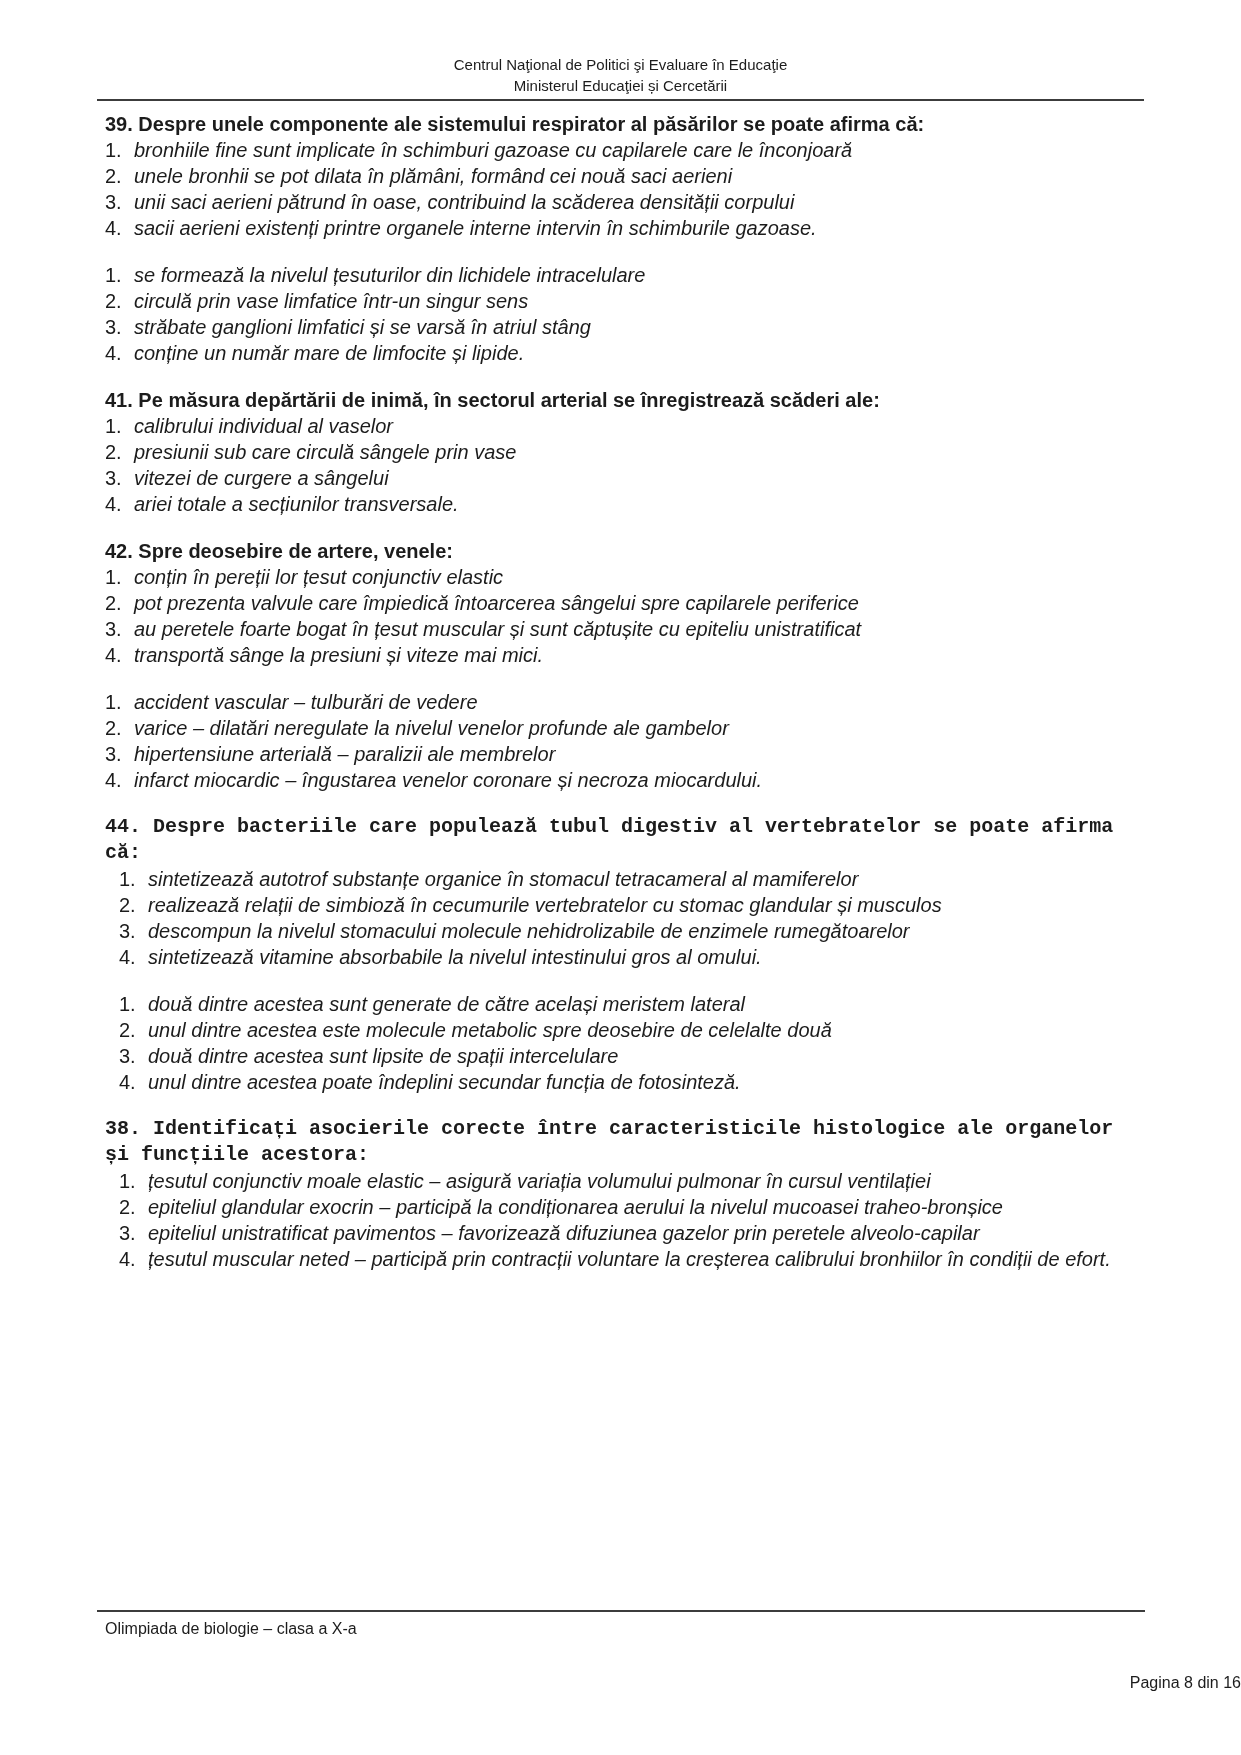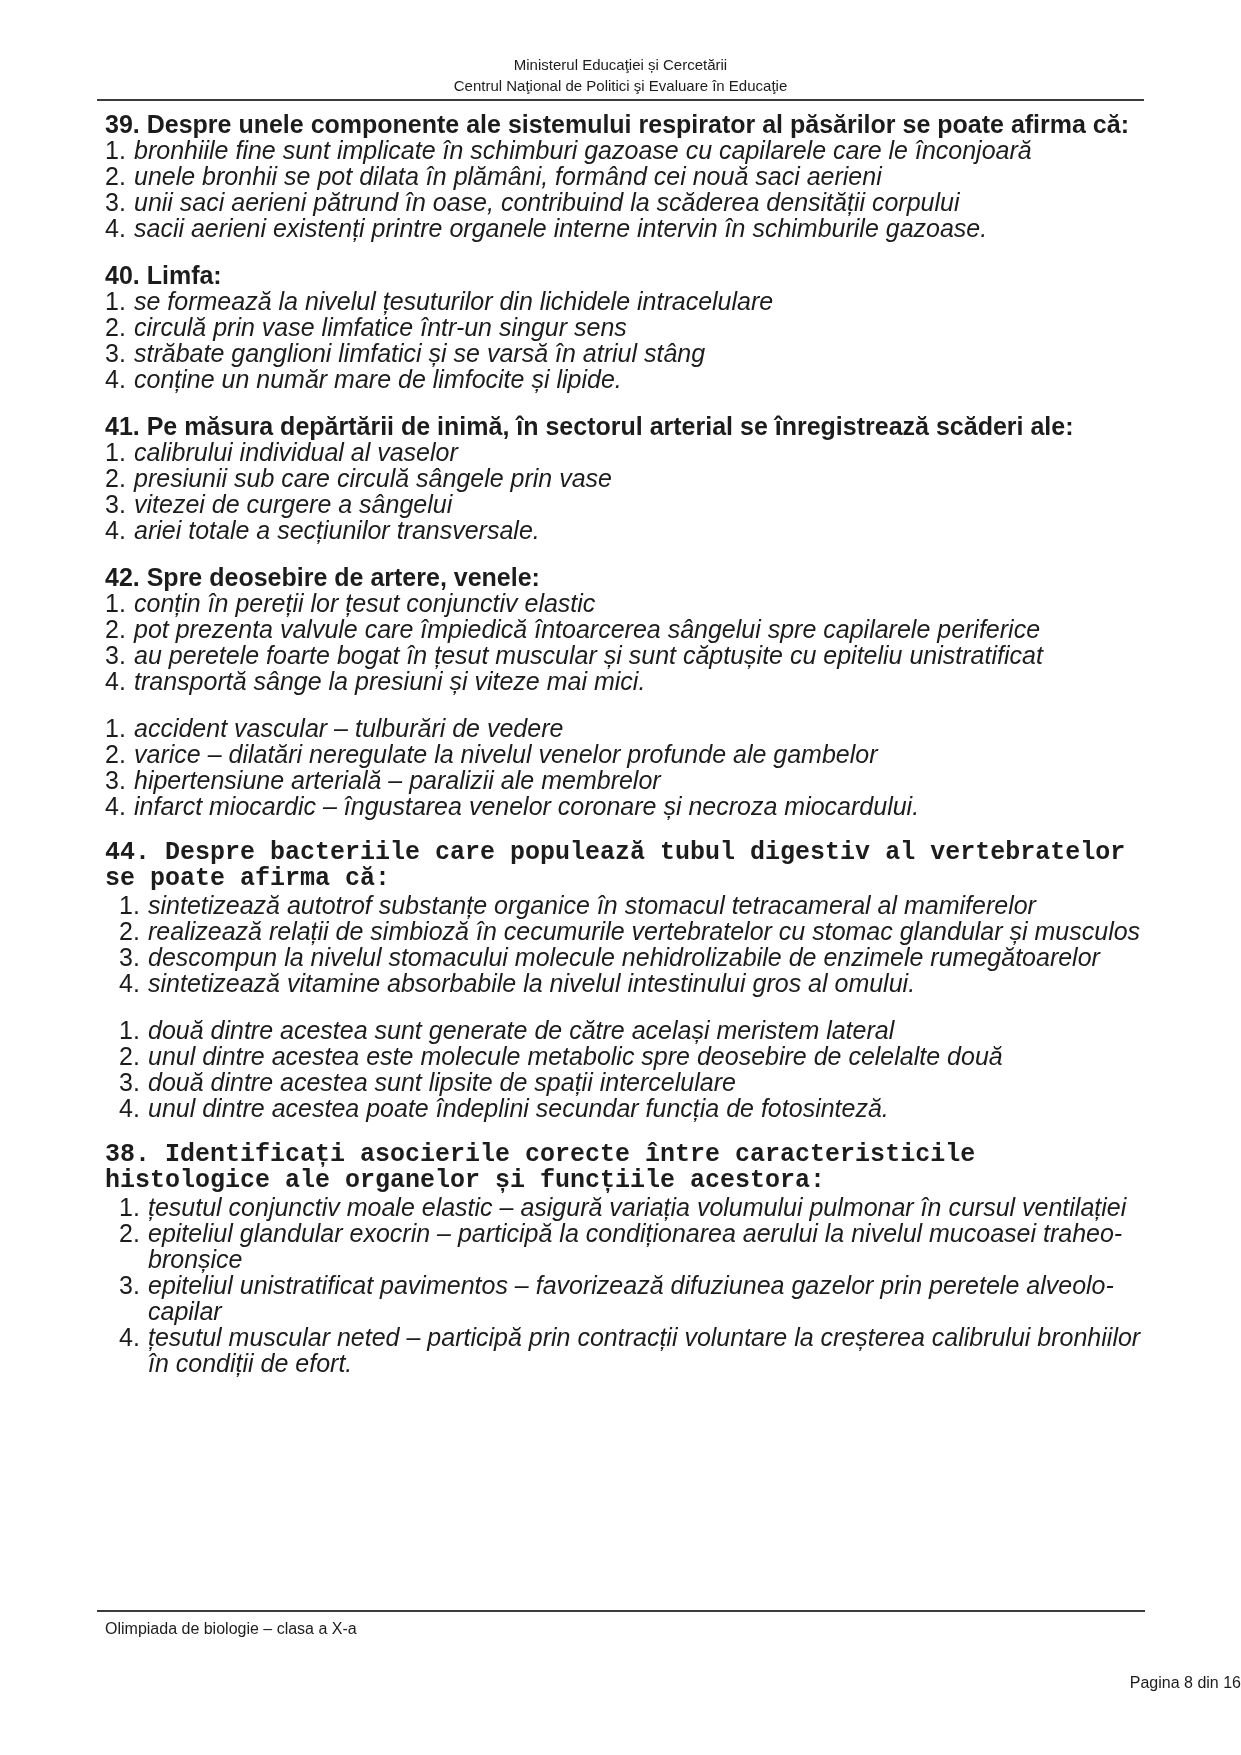--- a/index.html
+++ b/index.html
@@ -24,21 +24,21 @@
     line-height: 21px;
     color: #1c1c1c;
   }
   .header-divider {
     border: none;
     border-top: 2px solid #3c3c3c;
     margin: 3px 97px 0 97px;
   }
   .content {
     padding: 0 100px 0 105px;
-    font-size: 25px;
+    font-size: 20px;
     line-height: 26px;
   }
   .question {
     margin-top: 21px;
   }
   .question:first-child {
     margin-top: 10px;
   }
   .q-title {
     font-weight: bold;
@@ -89,22 +89,22 @@
     font-size: 16px;
     line-height: 22px;
   }
 </style>
 </head>
 <body>
 
 <div class="page">
 
   <div class="doc-header">
+    <div>Centrul Naţional de Politici şi Evaluare în Educaţie</div>
     <div>Ministerul Educaţiei și Cercetării</div>
-    <div>Centrul Naţional de Politici şi Evaluare în Educaţie</div>
   </div>
   <hr class="header-divider">
 
   <main class="content" id="questions">
   <section class="question">
     <div class="q-title">39. Despre unele componente ale sistemului respirator al păsărilor se poate afirma că:</div>
     <div class="options">
   <div class="option">
     <span class="opt-num">1.</span>
     <span class="opt-text">bronhiile fine sunt implicate în schimburi gazoase cu capilarele care le înconjoară</span>
@@ -121,21 +121,20 @@
   </div>
 
   <div class="option">
     <span class="opt-num">4.</span>
     <span class="opt-text">sacii aerieni existenți printre organele interne intervin în schimburile gazoase.</span>
   </div>
 </div>
   </section>
 
   <section class="question">
-    <div class="q-title">40. Limfa:</div>
     <div class="options">
   <div class="option">
     <span class="opt-num">1.</span>
     <span class="opt-text">se formează la nivelul țesuturilor din lichidele intracelulare</span>
   </div>
 
   <div class="option">
     <span class="opt-num">2.</span>
     <span class="opt-text">circulă prin vase limfatice într-un singur sens</span>
   </div>

